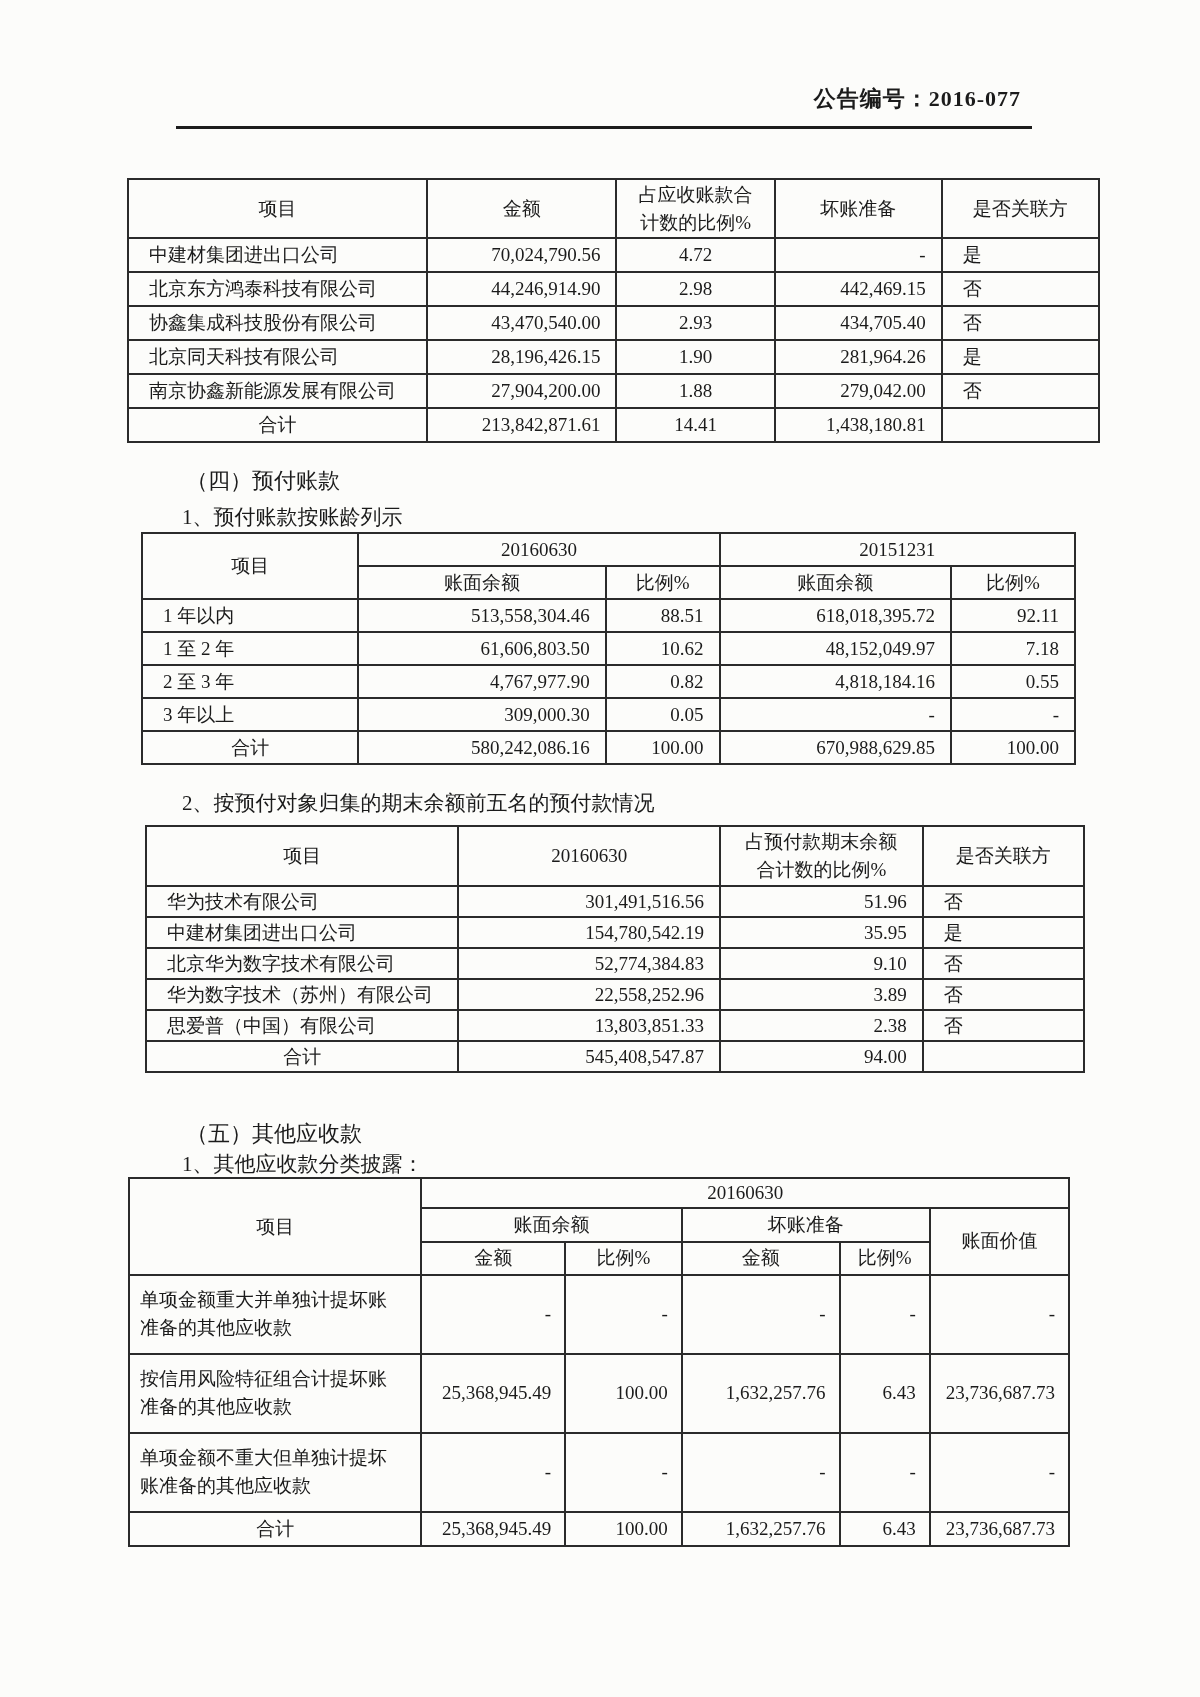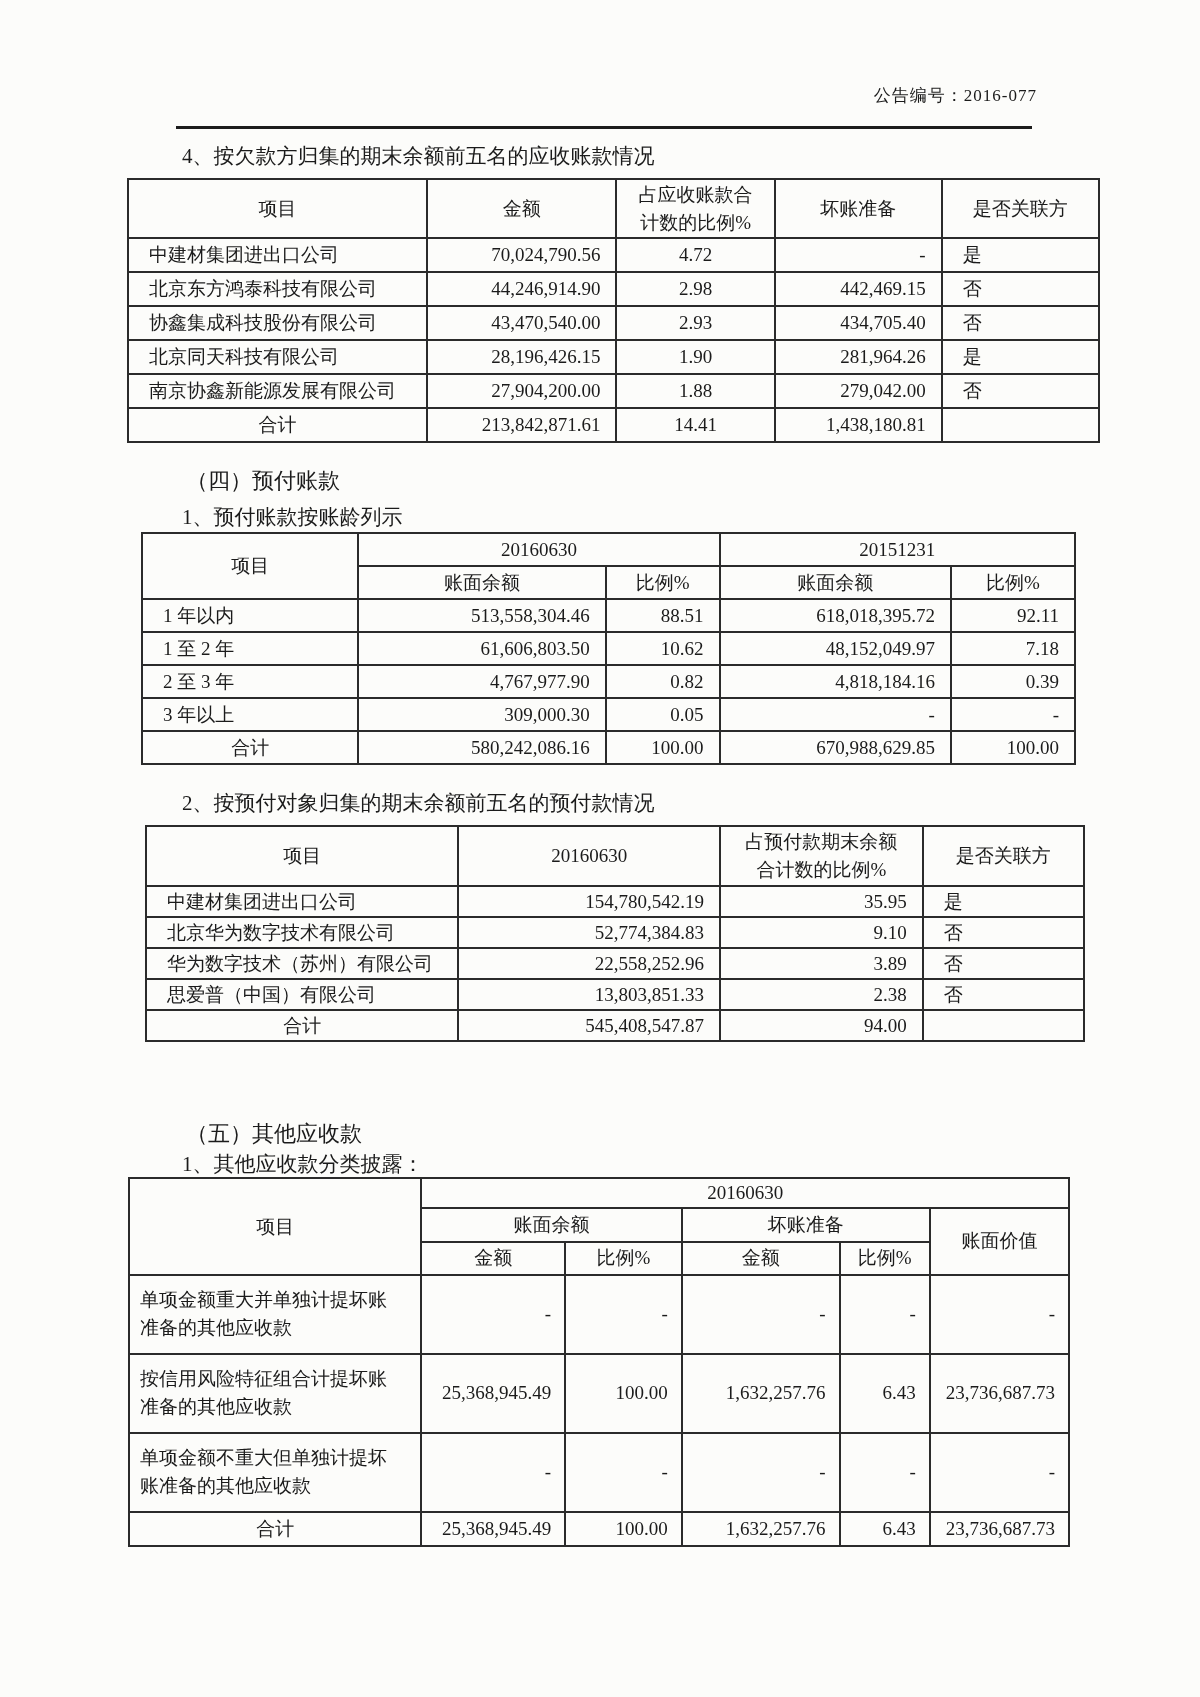--- a/index.html
+++ b/index.html
@@ -6,22 +6,22 @@
   body {
     width:1200px; height:1697px;
     background:#fbfbf8;
     font-family:"Liberation Serif","DejaVu Serif",serif;
     color:#1b1b1b;
     position:relative;
   }
   .page { position:absolute; inset:0; width:1200px; height:1697px; background:#fcfcfa; }
 
   .notice {
-    position:absolute; top:84px; right:163px;
-    font-size:17px; font-weight:normal; letter-spacing:1px;
+    position:absolute; top:84px; right:179px;
+    font-size:22px; font-weight:bold; letter-spacing:1px;
     font-family:"Liberation Serif","DejaVu Serif",serif;
   }
   .rule { position:absolute; top:126px; left:176px; width:856px; height:3px; background:#1c1c1c; }
 
   .heading { position:absolute; font-size:21px; white-space:nowrap; }
   .heading.sec { font-size:22px; }
   #h-t1 { top:142px; left:182px; }
   #h-s4 { top:466px; left:186px; }
   #h-t2 { top:503px; left:182px; }
   #h-t3 { top:789px; left:182px; }
@@ -67,21 +67,20 @@
   #t4 td.label { padding-left:10px; padding-right:20px; line-height:1.5; }
 </style>
 </head>
 <body>
 
 <div class="page">
 
   <div class="notice">公告编号：2016-077</div>
   <div class="rule"></div>
 
-  <div class="heading" id="h-t1">4、按欠款方归集的期末余额前五名的应收账款情况</div>
   <table id="t1">
     <colgroup>
       <col style="width:30.8%">
         <col style="width:19.5%">
         <col style="width:16.3%">
         <col style="width:17.2%">
         <col style="width:16.2%">
     </colgroup>
     <thead>
       <tr>
@@ -175,21 +174,21 @@
         <td class="ar">61,606,803.50</td>
         <td class="ar">10.62</td>
         <td class="ar">48,152,049.97</td>
         <td class="ar">7.18</td>
       </tr>
       <tr>
         <td class="al">2 至 3 年</td>
         <td class="ar">4,767,977.90</td>
         <td class="ar">0.82</td>
         <td class="ar">4,818,184.16</td>
-        <td class="ar">0.39</td>
+        <td class="ar">0.55</td>
       </tr>
       <tr>
         <td class="al">3 年以上</td>
         <td class="ar">309,000.30</td>
         <td class="ar">0.05</td>
         <td class="ar">-</td>
         <td class="ar">-</td>
       </tr>
       <tr>
         <td class="ac">合计</td>
@@ -212,20 +211,26 @@
     <thead>
       <tr>
         <th>项目</th>
         <th>20160630</th>
         <th class="pre">占预付款期末余额
 合计数的比例%</th>
         <th>是否关联方</th>
       </tr>
     </thead>
     <tbody>
+      <tr>
+        <td class="al">华为技术有限公司</td>
+        <td class="ar">301,491,516.56</td>
+        <td class="ar">51.96</td>
+        <td class="al">否</td>
+      </tr>
       <tr>
         <td class="al">中建材集团进出口公司</td>
         <td class="ar">154,780,542.19</td>
         <td class="ar">35.95</td>
         <td class="al">是</td>
       </tr>
       <tr>
         <td class="al">北京华为数字技术有限公司</td>
         <td class="ar">52,774,384.83</td>
         <td class="ar">9.10</td>

